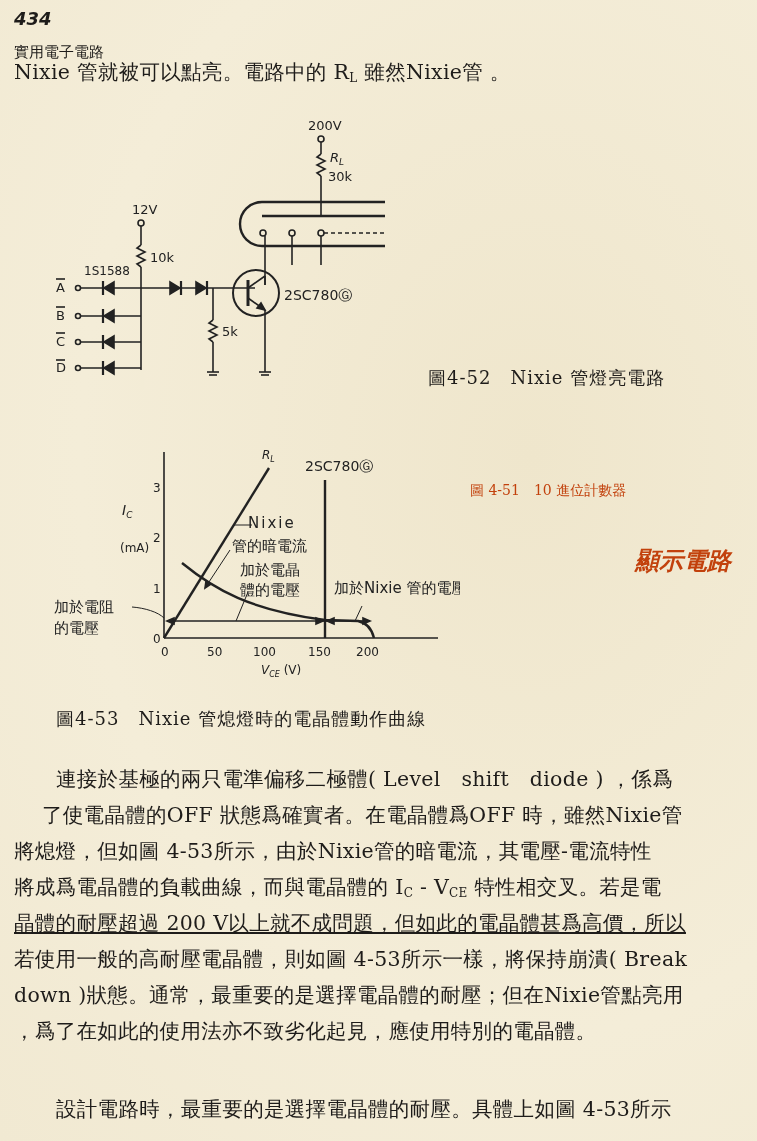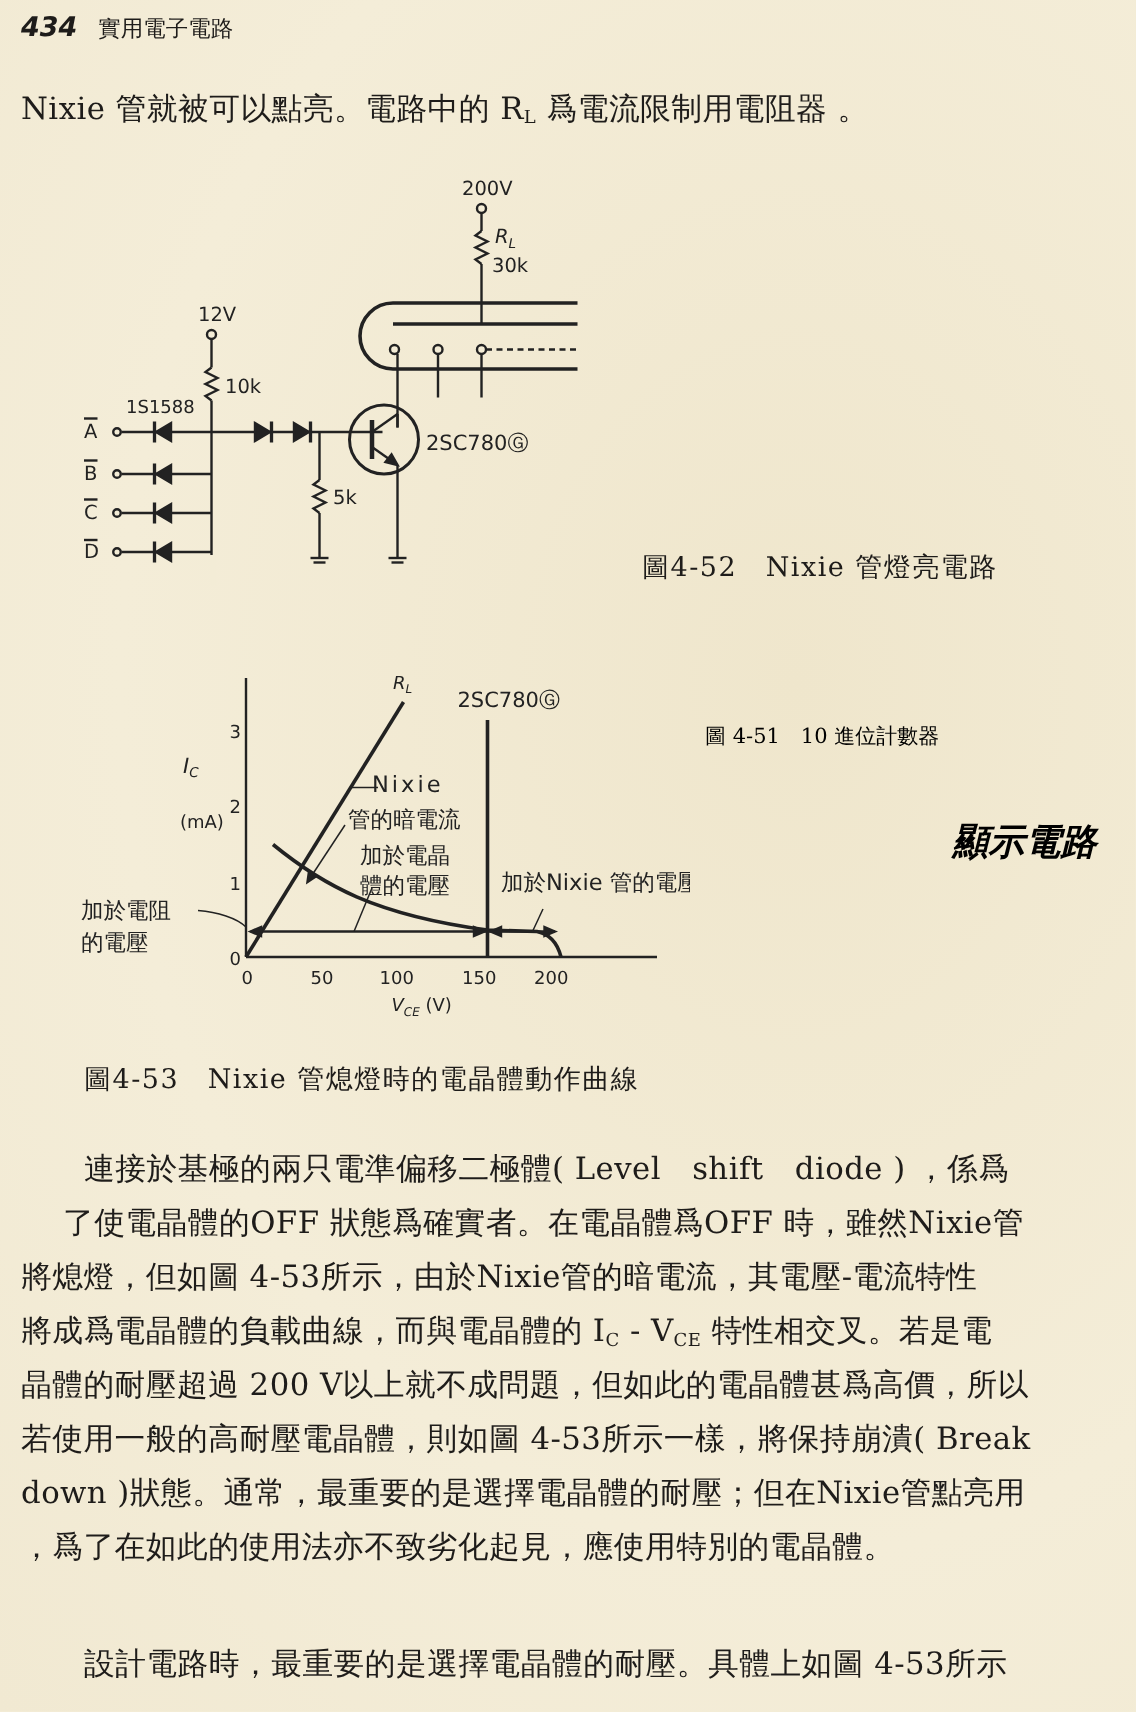--- a/index.html
+++ b/index.html
@@ -6,43 +6,43 @@
   body {
     width: 757px; height: 1141px; overflow: hidden; position: relative;
     background: #f3ecd6;
     font-family: "DejaVu Serif", serif;
     color: #1e1c1a;
   }
   .page-bg {
     position: absolute; inset: 0;
     background: radial-gradient(ellipse at 70% 40%, #efe6cc 0%, #f4edd8 60%, #f1e9d2 100%);
   }
-  .header { position: absolute; left: 14px; top: 8px; display: flex; align-items: baseline; gap: 14px; }
+  .header { position: absolute; left: 14px; top: 8px; display: flex; align-items: baseline; gap: 14px; flex-direction: column; }
   .page-num { font-family: "DejaVu Sans", sans-serif; font-weight: bold; font-style: italic; font-size: 18px; }
   .book-title { font-family: "DejaVu Sans", sans-serif; font-size: 15px; text-align: center; }
   .line { position: absolute; left: 14px; font-size: 20.5px; white-space: nowrap; letter-spacing: 0.3px; }
   .caption { position: absolute; font-size: 18px; white-space: nowrap; letter-spacing: 1px; }
   svg text { font-family: "DejaVu Sans", sans-serif; }
   .sub { font-size: 12px; vertical-align: -3px; }
-  .ghost { position: absolute; color: #000000; font-size: 18px; white-space: nowrap; }
+  .ghost { position: absolute; color: #c2410c; font-size: 18px; white-space: nowrap; }
 </style>
 </head>
 <body>
 
 <div class="page-bg"></div>
 
 <div class="ghost" style="left:470px;top:482px;font-size:14px;">圖 4-51　10 進位計數器</div>
 <div class="ghost" style="left:635px;top:545px;font-size:24px;font-weight:bold;font-style:italic;">顯示電路</div>
 
 <div class="header">
   <span class="page-num">434</span>
   <span class="book-title">實用電子電路</span>
 </div>
 
-<div class="line" style="top:58px;"><span>Nixie 管就被可以點亮。電路中的 </span><span>R</span><span class="sub">L</span><span> 爲電流限制用電阻器 。</span></div>
+<div class="line" style="top:58px;"><span>Nixie 管就被可以點亮。電路中的 </span><span>R</span><span class="sub">L</span><span> 雖然Nixie管 。</span></div>
 
 <svg style="position:absolute;left:40px;top:110px;" width="380" height="280" viewBox="0 0 380 280" fill="none" stroke="#222" stroke-width="1.6">
 
   <text x="268" y="20" font-size="13" fill="#222" stroke="none">200V</text>
   <circle cx="281" cy="29" r="3" fill="#f3ecd6"></circle>
   <line x1="281" y1="32" x2="281" y2="44"></line>
   <polyline points="281,44 277,47 285,51 277,55 285,59 277,63 281,66"></polyline>
   <line x1="281" y1="66" x2="281" y2="106"></line>
   <text x="290" y="52" font-size="13" font-style="italic" fill="#222" stroke="none"><tspan>R</tspan><tspan font-size="9" dy="3">L</tspan></text>
   <text x="288" y="71" font-size="13" fill="#222" stroke="none">30k</text>
@@ -169,17 +169,17 @@
     <text x="14" y="193">的電壓</text>
   </g>
 </svg>
 
 <div class="caption" style="left:56px;top:707px;">圖4-53　Nixie 管熄燈時的電晶體動作曲線</div>
 
 <div class="line" style="top:765px;left:56px;">連接於基極的兩只電準偏移二極體( Level　shift　diode ) ，係爲</div>
 <div class="line" style="top:801px;margin-left:28px;">了使電晶體的OFF 狀態爲確實者。在電晶體爲OFF 時，雖然Nixie管</div>
 <div class="line" style="top:837px;">將熄燈，但如圖 4-53所示，由於Nixie管的暗電流，其電壓-電流特性</div>
 <div class="line" style="top:873px;"><span>將成爲電晶體的負載曲線，而與電晶體的 I</span><span class="sub">C</span><span> - V</span><span class="sub">CE</span><span> 特性相交叉。若是電</span></div>
-<div class="line" style="top:909px;">晶體的耐壓超過 200 V以上就不成問題，但如此的電晶體甚爲高價，所以</div>
+<div class="line" style="top:909px;text-decoration:underline;">晶體的耐壓超過 200 V以上就不成問題，但如此的電晶體甚爲高價，所以</div>
 <div class="line" style="top:945px;">若使用一般的高耐壓電晶體，則如圖 4-53所示一樣，將保持崩潰( Break</div>
 <div class="line" style="top:981px;">down )狀態。通常，最重要的是選擇電晶體的耐壓；但在Nixie管點亮用</div>
 <div class="line" style="top:1017px;">，爲了在如此的使用法亦不致劣化起見，應使用特別的電晶體。</div>
 <div class="line" style="top:1095px;left:56px;">設計電路時，最重要的是選擇電晶體的耐壓。具體上如圖 4-53所示</div>
 
 </body></html>

